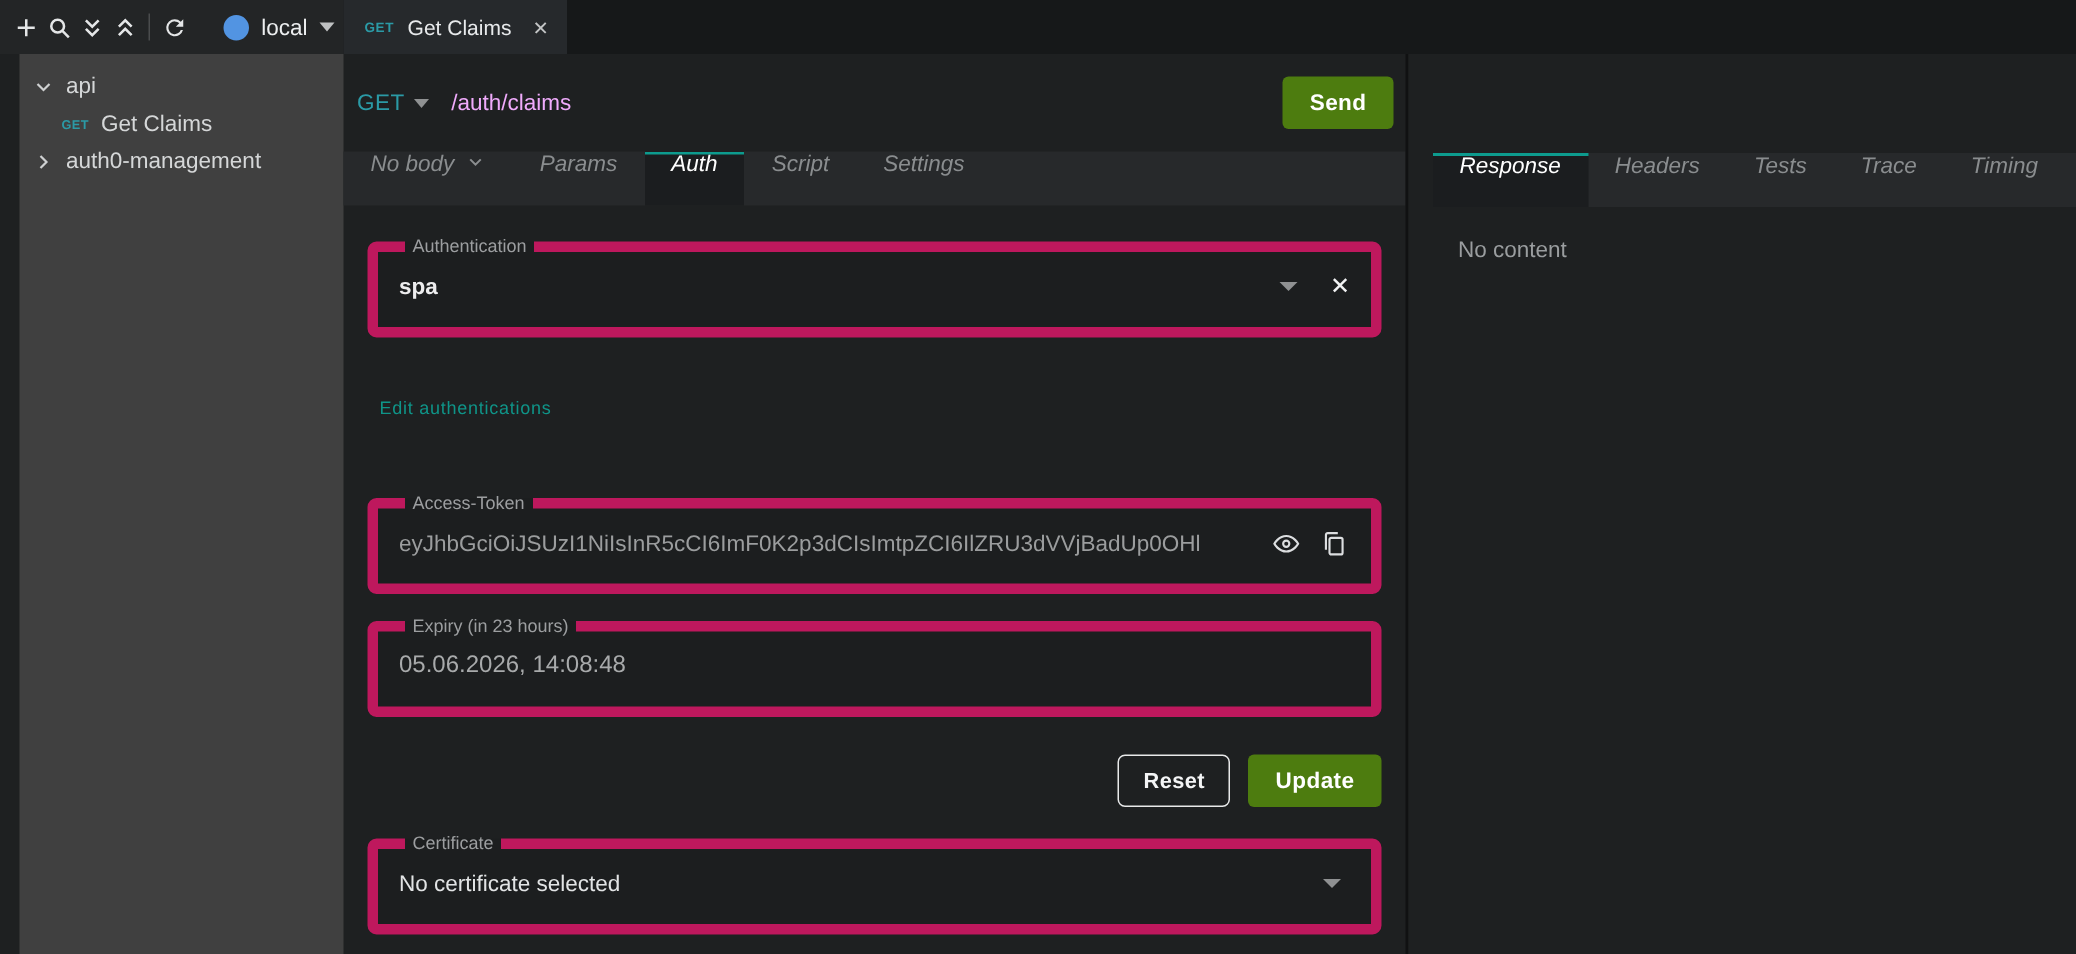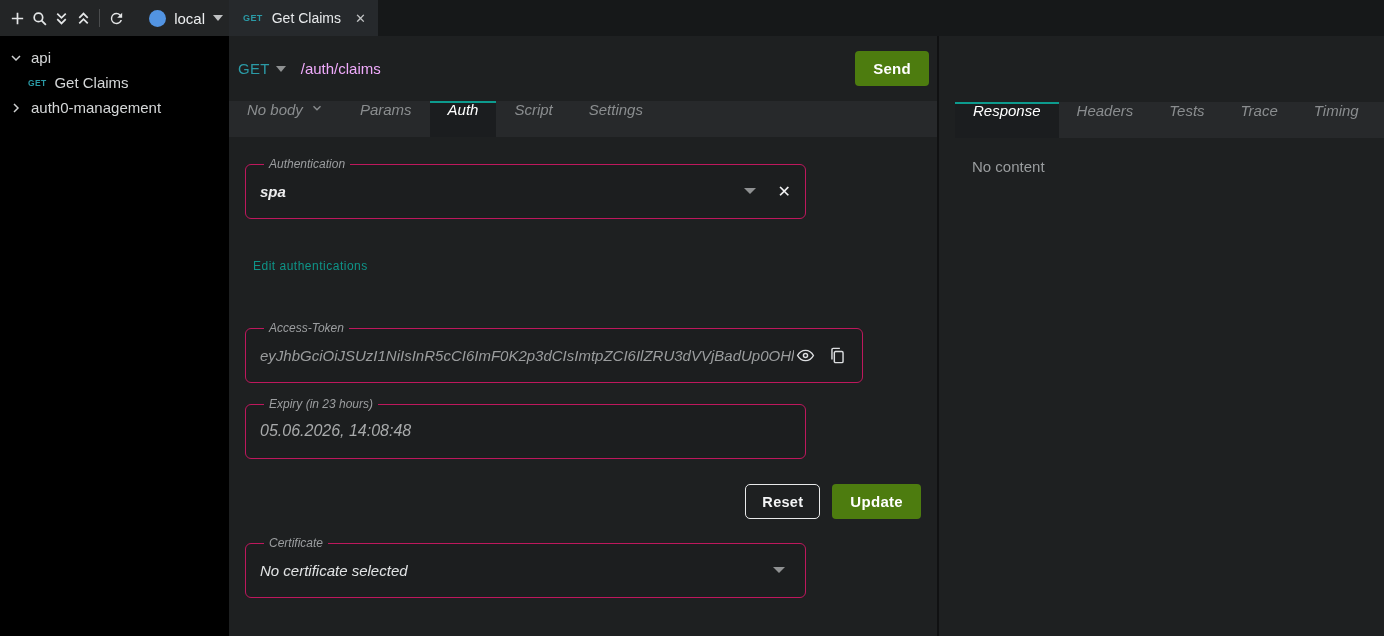--- a/index.html
+++ b/index.html
@@ -33,22 +33,22 @@
   .file-tab {
     height: 36px; background: #26292c; display: flex; align-items: center;
     padding: 0 12px 0 14px; cursor: pointer;
   }
   .file-tab .method { font-size: 9px; font-weight: 700; color: #2b9aa6; letter-spacing: .4px; margin-right: 9px; }
   .file-tab .title { font-size: 14px; color: #e8eaec; }
   .file-tab .close { font-size: 13px; color: #c3c5c6; margin-left: 14px; cursor: pointer; line-height: 1; }
 
   
   .sidebar {
-    position: absolute; left: 0; top: 36px; width: 229px; bottom: 0;
-    background: #000000; padding-top: 9px;
+    position: absolute; left: 13px; top: 36px; width: 229px; bottom: 0;
+    background: #404040; padding-top: 9px;
   }
   .side-row { display: flex; align-items: center; height: 25px; cursor: pointer;
     color: #d5d7d8; font-size: 15px; }
   .side-row .chev { width: 16px; height: 16px; margin-left: 8px; margin-right: 7px; color: #cfd1d2; flex: 0 0 auto; }
   .side-row .chev svg { width: 16px; height: 16px; }
   .side-row.child { padding-left: 28px; }
   .side-row .get-badge { font-size: 8.5px; font-weight: 700; color: #2b9aa6; letter-spacing: .3px; margin-right: 8px; }
 
   
   .main { position: absolute; left: 229px; top: 36px; width: 708px; bottom: 0; background: #1e2021; }
@@ -68,22 +68,22 @@
 
   .subtabs { height: 36px; background: #27292b; display: flex; }
   .subtab { height: 36px; display: flex; align-items: flex-start; padding: 0 18px;
     font-size: 15px; color: #8a8d8f; cursor: pointer; white-space: nowrap; font-style: italic; }
   .subtab .chev-sm { width: 14px; height: 14px; margin-left: 7px; }
   .subtab.active { background: #1b1d1f; color: #ffffff; box-shadow: inset 0 2px 0 #0d9b8e; }
 
   
   .auth-pane { padding: 10px 16px 0 16px; }
   fieldset.outlined {
-    border: 1px solid #be185d; border-radius: 6px; width: 561px;
-    padding: 5px 14px 12px 14px; background: rgba(0,0,0,0.05); font-style: italic;
+    border: 7px solid #be185d; border-radius: 6px; width: 676px;
+    padding: 5px 14px 12px 14px; background: rgba(0,0,0,0.05);
   }
   fieldset.outlined legend { font-size: 12px; color: #9c9ea0; padding: 0 5px; margin-left: 4px; }
   .field-row { display: flex; align-items: center; height: 30px; }
   .field-value { font-size: 15px; color: #ededee; font-weight: 700; flex: 1; }
   .field-value.dim { font-weight: 400; color: #9b9d9e; white-space: nowrap; overflow: hidden; }
   .field-value.plain { font-weight: 400; color: #e2e4e5; }
   .field-value.date { font-weight: 400; color: #a8aaab; font-size: 16px; }
   .sel-caret { width: 0; height: 0; border-left: 6px solid transparent;
     border-right: 6px solid transparent; border-top: 6px solid #8f9192; margin: 0 6px; cursor: pointer; }
   .clear-x { font-size: 16px; font-weight: 700; color: #f2f3f4; margin-left: 16px; cursor: pointer; }

